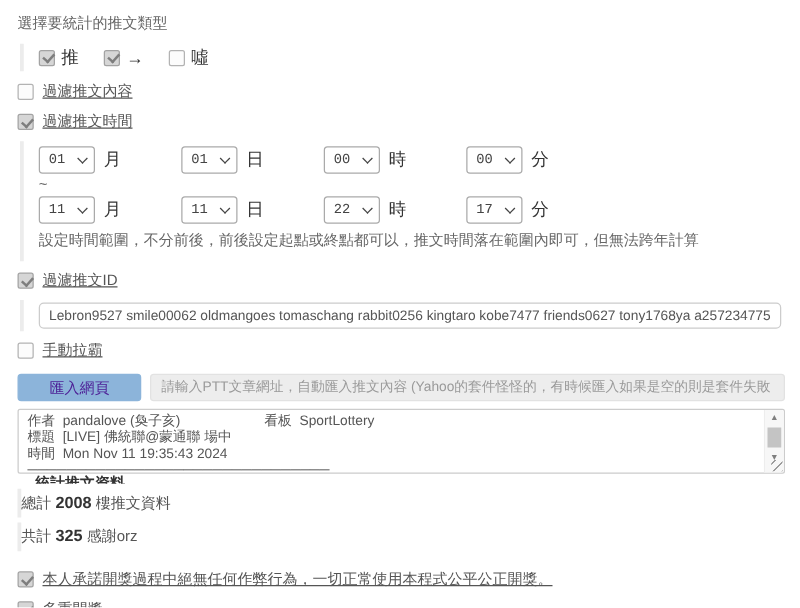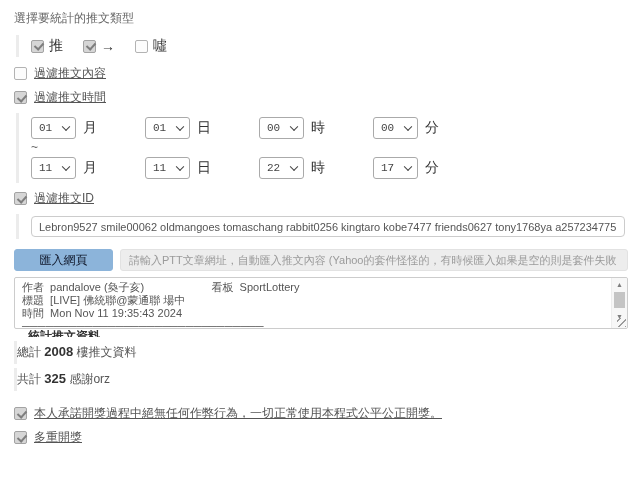--- a/index.html
+++ b/index.html
@@ -43,21 +43,21 @@
   .time-unit{font-size:14px;color:#333;margin:0 48px 0 7px;}
   .tilde{height:14px;line-height:12px;color:#666;margin:1px 0;}
   .note{margin:4px 0 6px 0;color:#666;}
   .id-indent{padding-top:2px;padding-bottom:2px;margin-bottom:6px;}
   .id-input{
     width:594px;height:21px;box-sizing:border-box;border:1px solid #ccc;border-radius:4px;
     background:#fff;color:#555;font-family:inherit;font-size:11px;padding:0 7px;
   }
   .import-row{display:flex;align-items:center;margin:10px 0 6px 0;}
   .btn{
-    display:inline-block;border:1px solid #8cb4da;background:#8cb4da;color:#0f172a;
+    display:inline-block;border:1px solid #8cb4da;background:#8cb4da;color:#4c1d95;
     font-family:inherit;font-size:12px;border-radius:3px;cursor:pointer;
   }
   .import-btn{width:99px;height:22px;margin-right:7px;}
   .url-input{
     flex:1;height:22px;box-sizing:border-box;border:1px solid #e2e2e2;border-radius:3px;
     background:#ededed;color:#999;font-family:inherit;font-size:11px;padding:0 8px;
   }
   .url-input::placeholder{color:#9a9a9a;opacity:1;}
   .ta-wrap{position:relative;width:614px;height:52px;margin:2px 0 0 0;}
   .article-ta{
@@ -145,31 +145,36 @@
         <span class="time-unit">日</span>
       <span class="select-wrap">
         <select><option>22</option></select>
       </span>
         <span class="time-unit">時</span>
       <span class="select-wrap">
         <select><option>17</option></select>
       </span>
         <span class="time-unit">分</span>
     </div>
+    <div class="note">設定時間範圍，不分前後，前後設定起點或終點都可以，推文時間落在範圍內即可，但無法跨年計算</div>
   </div>
 
   <label class="cb-row">
     <input type="checkbox" checked="" style="">
     <span>過濾推文ID</span>
   </label>
 
   <div class="indent id-indent">
     <input class="id-input" type="text" value="Lebron9527 smile00062 oldmangoes tomaschang rabbit0256 kingtaro kobe7477 friends0627 tony1768ya a257234775 v11nce1217 a0927617969 Himiko9975 dvalue BigMa" style="">
   </div>
 
+  <label class="cb-row">
+    <input type="checkbox" style="">
+    <span>手動拉霸</span>
+  </label>
 
   <div class="import-row">
     <button class="btn import-btn">匯入網頁</button>
     <input class="url-input" type="text" placeholder="請輸入PTT文章網址，自動匯入推文內容 (Yahoo的套件怪怪的，有時候匯入如果是空的則是套件失敗，請改用手動複製貼上，感謝orz)" style="">
   </div>
 
   <div class="ta-wrap">
     <textarea class="article-ta" spellcheck="false" style="">作者  pandalove (奐子亥)                      看板  SportLottery
 標題  [LIVE] 佛統聯@蒙通聯 場中
 時間  Mon Nov 11 19:35:43 2024

